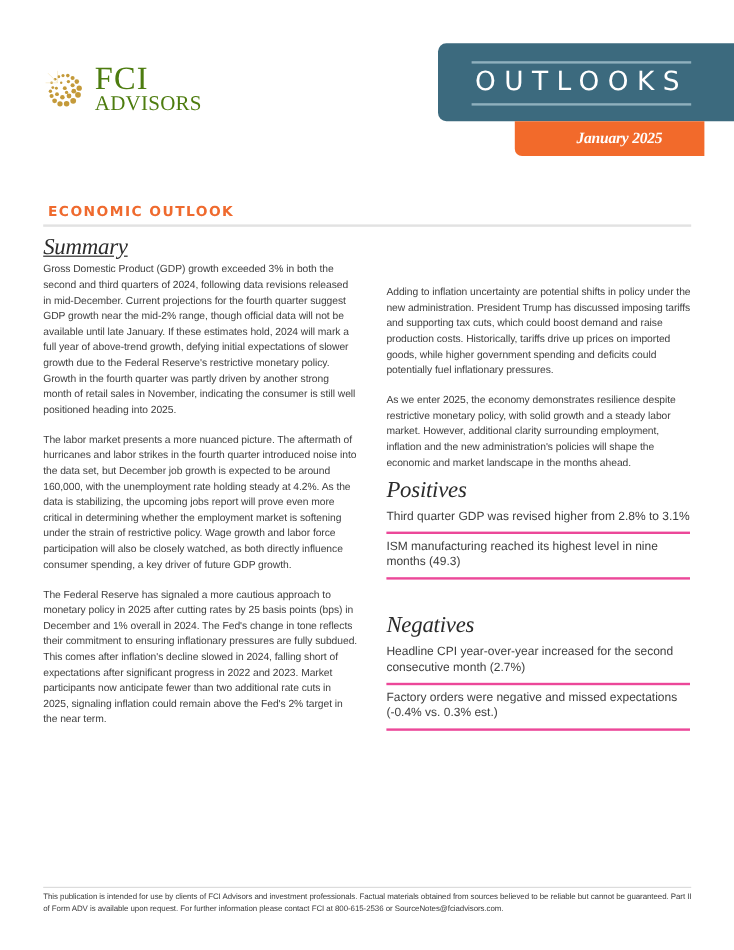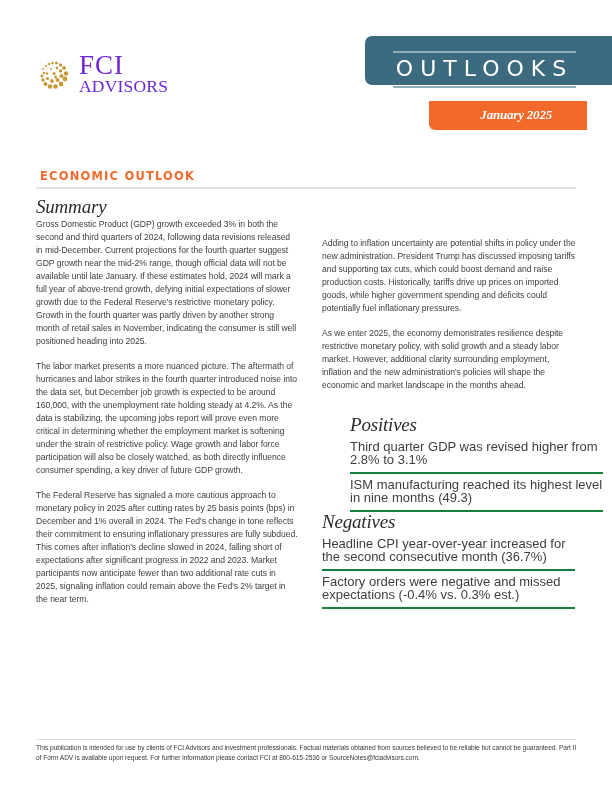--- a/index.html
+++ b/index.html
@@ -2,26 +2,26 @@
 <html><head>
 <meta charset="utf-8">
 <style>
   html, body { margin: 0; padding: 0; background: #ffffff; }
   body { width: 612px; height: 792px; position: relative; overflow: hidden;
          font-family: "Liberation Sans", "DejaVu Sans", sans-serif; color: #3a3a3a; }
 
   
   .logo { position: absolute; left: 36px; top: 52px; display: flex; align-items: center; }
   .logo-mark { width: 34px; height: 34px; margin-right: 9px; }
-  .logo-text { display: flex; flex-direction: column; font-family: "Liberation Serif", "DejaVu Serif", serif; color: #6d28d9; line-height: 1; }
+  .logo-text { display: flex; flex-direction: column; font-family: "Liberation Serif", "DejaVu Serif", serif; color: #4d7c0f; line-height: 1; }
   .logo-fci { font-size: 27px; letter-spacing: 1px; font-weight: normal; }
   .logo-adv { font-size: 17.5px; letter-spacing: 0.2px; margin-top: -1px; }
 
   
-  .banner { position: absolute; left: 365px; top: 36px; width: 247px; height: 49px;
+  .banner { position: absolute; left: 365px; top: 36px; width: 247px; height: 65px;
             background: #3c6a7e; border-radius: 7px 0 0 7px; }
   .banner .rule { position: absolute; left: 28px; width: 183px; height: 1.5px; background: #8fb0bd; }
   .banner .rule.top { top: 15px; }
   .banner .rule.bot { top: 50px; }
   .banner-title { position: absolute; left: 28px; top: 20px; width: 183px; text-align: center;
                   color: #ffffff; font-size: 22px; letter-spacing: 7px; font-family: "DejaVu Sans", sans-serif;
                   font-weight: normal; line-height: 26px; }
   .date-tab { position: absolute; left: 429px; top: 101px; width: 158px; height: 29px;
               background: #f26a2b; border-radius: 0 0 0 6px; }
   .date-text { position: absolute; right: 35px; top: 6px; color: #ffffff;
@@ -34,27 +34,27 @@
   .section-rule { position: absolute; left: 36px; top: 187px; width: 540px; height: 2px; background: #e2e2e2; }
 
   h2.subhead { margin: 0; font-family: "Liberation Serif", "DejaVu Serif", serif; font-style: italic;
                font-weight: normal; font-size: 19px; color: #2b2b2b; letter-spacing: -0.2px; }
 
   .col-left { position: absolute; left: 36px; top: 196px; width: 262px; }
   .col-right { position: absolute; left: 322px; top: 225px; width: 255px; margin-top: 12px; }
 
   p.body { margin: 0 0 12px 0; font-size: 8.6px; line-height: 13px; color: #3e3e3e; letter-spacing: -0.05px; }
 
-  .summary-head { margin-bottom: 9px; }
+  .summary-head { margin-bottom: 9px; text-decoration: underline; }
 
   .list-head { margin-top: 0; margin-bottom: 7px; }
-  .item { font-size: 13px; line-height: 13px; color: #3e3e3e; padding: 4px 0 6px 0;
-          border-bottom: 2px solid #15803d; width: 253px; }
+  .item { font-size: 10px; line-height: 13px; color: #3e3e3e; padding: 4px 0 6px 0;
+          border-bottom: 2px solid #ec4899; width: 253px; }
   .list-block { position: absolute; left: 322px; width: 254px; }
-  .positives { top: 414px; margin-left: 28px; }
+  .positives { top: 398px; }
   .negatives { top: 511px; }
 
   .footer-rule { position: absolute; left: 36px; top: 739px; width: 540px; height: 1px; background: #dcdcdc; }
   .footer { position: absolute; left: 36px; top: 743px; width: 545px; font-size: 6.6px; line-height: 10px; color: #3a3a3a; letter-spacing: -0.05px; }
 </style>
 </head>
 <body>
 
 <div class="logo">
   <svg class="logo-mark" viewBox="0 0 34 34">
@@ -123,18 +123,18 @@
 </div>
 
 <div class="list-block positives">
   <h2 class="subhead list-head">Positives</h2>
   <div class="item">Third quarter GDP was revised higher from 2.8% to 3.1%</div>
   <div class="item">ISM manufacturing reached its highest level in nine months (49.3)</div>
 </div>
 
 <div class="list-block negatives">
   <h2 class="subhead list-head">Negatives</h2>
-  <div class="item">Headline CPI year-over-year increased for the second consecutive month (36.7%)</div>
+  <div class="item">Headline CPI year-over-year increased for the second consecutive month (2.7%)</div>
   <div class="item">Factory orders were negative and missed expectations (-0.4% vs. 0.3% est.)</div>
 </div>
 
 <div class="footer-rule"></div>
 <div class="footer">This publication is intended for use by clients of FCI Advisors and investment professionals. Factual materials obtained from sources believed to be reliable but cannot be guaranteed. Part II of Form ADV is available upon request. For further information please contact FCI at 800-615-2536 or SourceNotes@fciadvisors.com.</div>
 
 </body></html>

